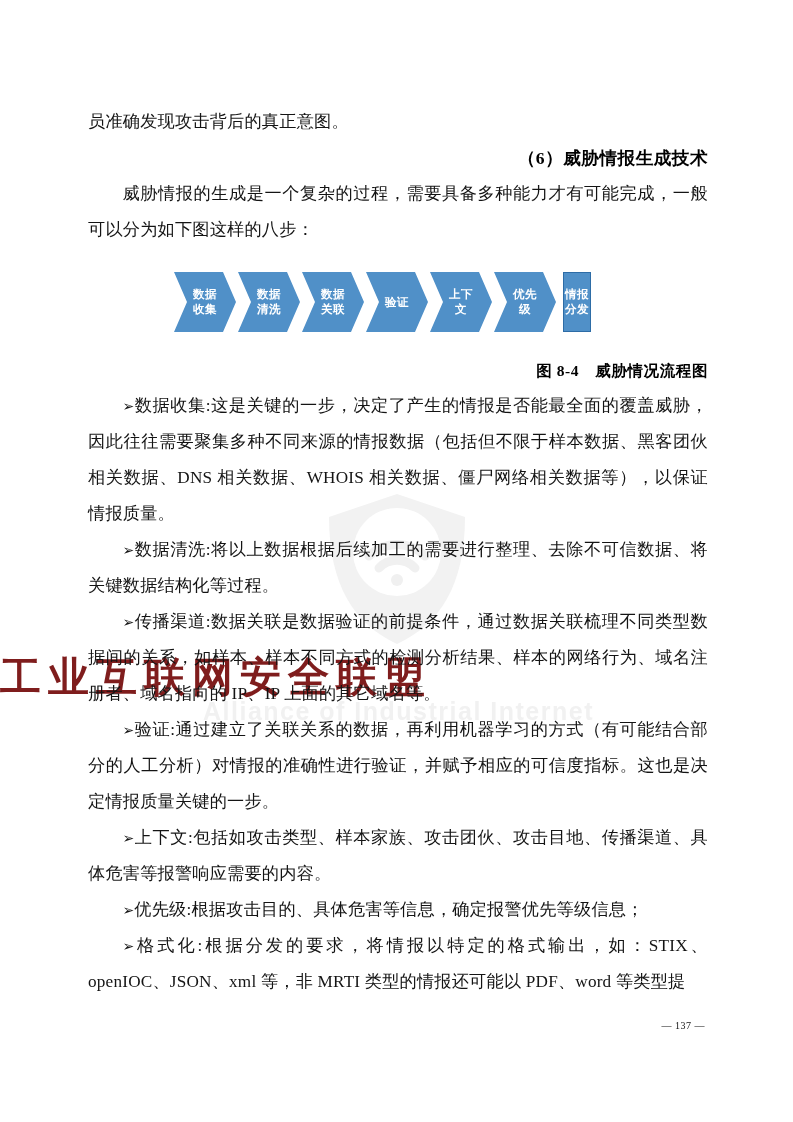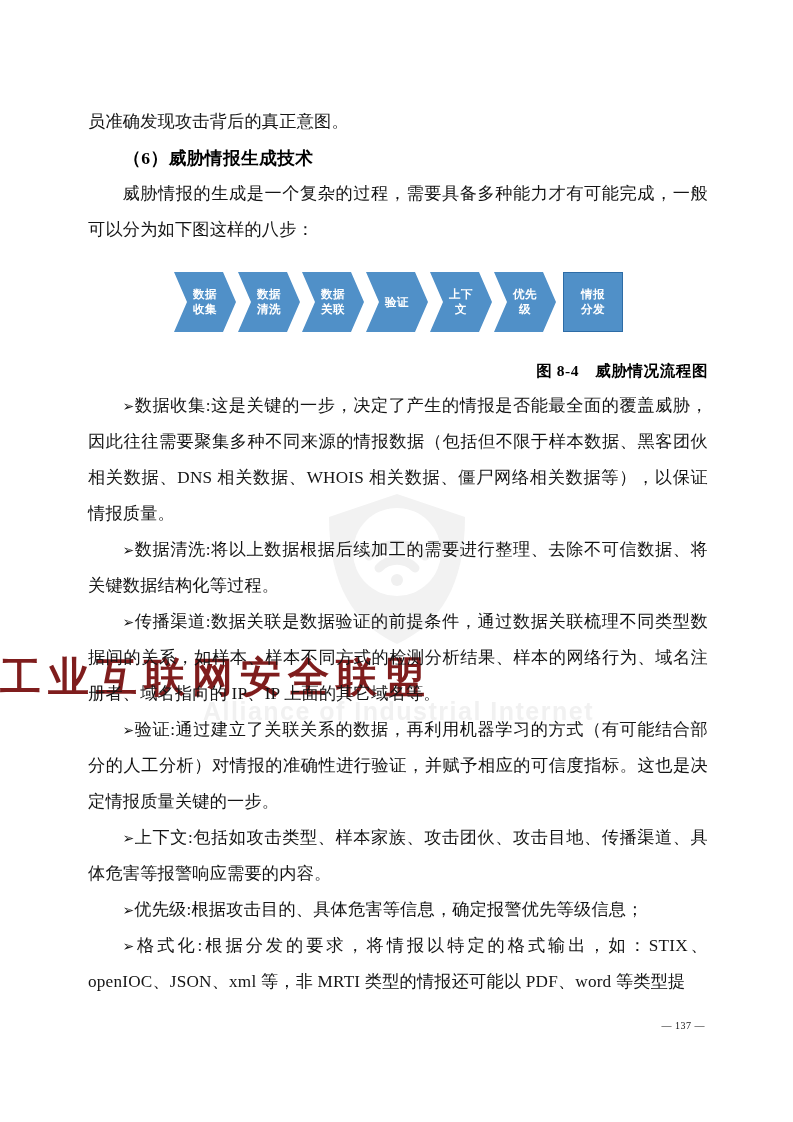--- a/index.html
+++ b/index.html
@@ -92,20 +92,21 @@
   p.indent { text-indent: 2em; }
 
   .h-sec {
     margin: 0;
     font-size: 17.6px;
     font-weight: bold;
     line-height: 36px;
     text-indent: 2em;
     letter-spacing: 0.5px;
     color: #000;
+    text-align: right;
   }
 
   .bullet { font-family: "DejaVu Sans", sans-serif; font-size: 14px; }
 
   
   .figure-wrap {
     position: relative;
     margin-top: 10px;
     height: 96px;
   }
@@ -222,21 +223,21 @@
           <span class="chev-label">验证</span>
         </div>
         <div class="chev" style="width:62px">
           <span class="chev-label">上下
 文</span>
         </div>
         <div class="chev" style="width:62px">
           <span class="chev-label">优先
 级</span>
         </div>
-        <div class="endbox" style="width:60px">
+        <div class="endbox" style="width:28px">
           <span class="endbox-label">情报
 分发</span>
         </div>
 
       </div>
     </div>
 
     <p class="fig-caption">图 8-4　威胁情况流程图</p>
 
     <p class="body indent"><span class="bullet">➢</span><span>数据收集:</span><span>这是关键的一步，决定了产生的情报是否能最全面的覆盖威胁，因此往往需要聚集多种不同来源的情报数据（包括但不限于样本数据、黑客团伙相关数据、DNS 相关数据、WHOIS 相关数据、僵尸网络相关数据等），以保证情报质量。</span></p>

